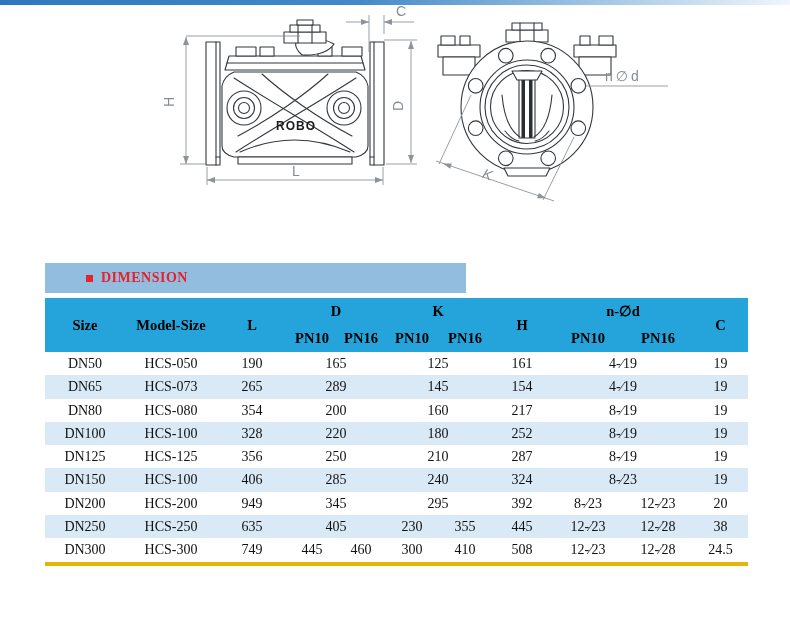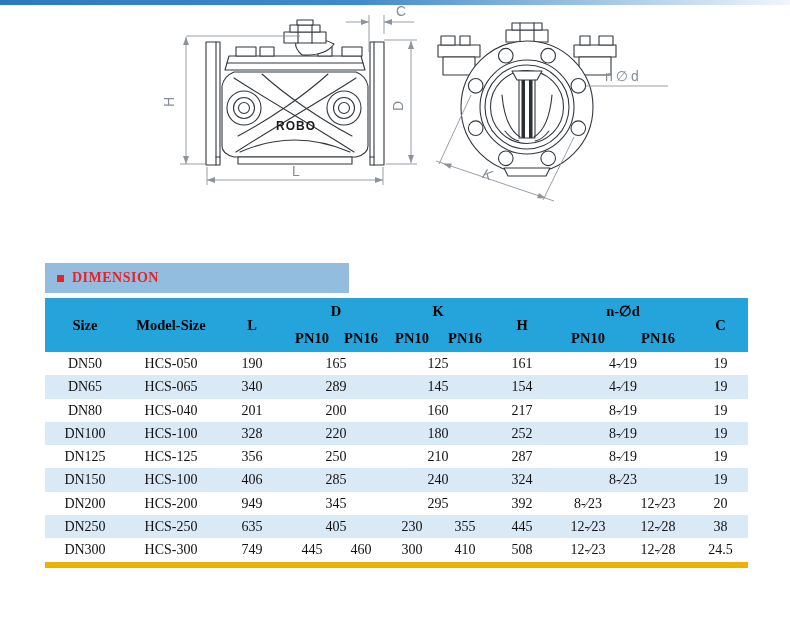--- a/index.html
+++ b/index.html
@@ -11,27 +11,27 @@
   svg{position:absolute;}
   .svg-front{left:140px;top:5px;}
   .svg-flange{left:430px;top:15px;}
   .dark{stroke:#33383d;fill:none;stroke-width:1.1;stroke-linejoin:round;stroke-linecap:round;}
   .darkf{stroke:#33383d;fill:#ffffff;stroke-width:1.1;stroke-linejoin:round;}
   .solid{fill:#2b2f33;stroke:none;}
   .dim{stroke:#8d939b;fill:none;stroke-width:0.9;}
   .dimf{fill:#8d939b;stroke:none;}
   .dimtext{fill:#858c94;font-family:"Liberation Sans",sans-serif;font-size:14px;}
   .brandtext{fill:#1a1a1a;font-family:"Liberation Sans",sans-serif;font-size:12px;font-weight:800;letter-spacing:1px;}
-  .dim-bar{position:absolute;left:45px;top:263px;width:304px;height:30px;
-        background:var(--bar-bg,#92BDDF);display:flex;align-items:center;}
+  .dim-bar{position:absolute;left:45px;top:263px;width:392px;height:30px;
+        background:var(--bar-bg,#92BDDF);display:flex;align-items:center;padding-left:29px;}
   .dim-bar .bullet{width:7px;height:7px;background:var(--accent-red,#E8212B);margin:0 8px 0 12px;display:inline-block;}
   .dim-bar .title{color:var(--accent-red,#E8212B);font-weight:bold;font-size:14px;letter-spacing:0.5px;
         font-family:"Liberation Serif",serif;}
   table.dims{position:absolute;left:45px;top:298px;width:703px;border-collapse:collapse;
-        table-layout:fixed;border-bottom:6px solid #eab308;}
+        table-layout:fixed;border-bottom:4px solid #eab308;}
   table.dims th{background:var(--header-bg,#25A4DB);color:#000;font-weight:bold;font-size:14.5px;
         text-align:center;padding:0;height:27px;line-height:27px;}
   table.dims td{font-size:14px;color:#111;text-align:center;padding:0;height:23.3px;line-height:23.3px;
         background:#ffffff;}
   table.dims tr.alt td{background:var(--row-alt-bg,#D9EAF6);}
 </style>
 </head>
 <body>
 
 <div class="page">
@@ -223,32 +223,32 @@
           <td>HCS-050</td>
           <td>190</td>
           <td colspan="2">165</td>
           <td colspan="2">125</td>
           <td>161</td>
           <td colspan="2">4-∕19</td>
           <td>19</td>
         </tr>
         <tr class="alt">
           <td>DN65</td>
-          <td>HCS-065</td>
-          <td>340</td>
+          <td>HCS-073</td>
+          <td>265</td>
           <td colspan="2">289</td>
           <td colspan="2">145</td>
           <td>154</td>
           <td colspan="2">4-∕19</td>
           <td>19</td>
         </tr>
         <tr>
           <td>DN80</td>
-          <td>HCS-040</td>
-          <td>201</td>
+          <td>HCS-080</td>
+          <td>354</td>
           <td colspan="2">200</td>
           <td colspan="2">160</td>
           <td>217</td>
           <td colspan="2">8-∕19</td>
           <td>19</td>
         </tr>
         <tr class="alt">
           <td>DN100</td>
           <td>HCS-100</td>
           <td>328</td>

